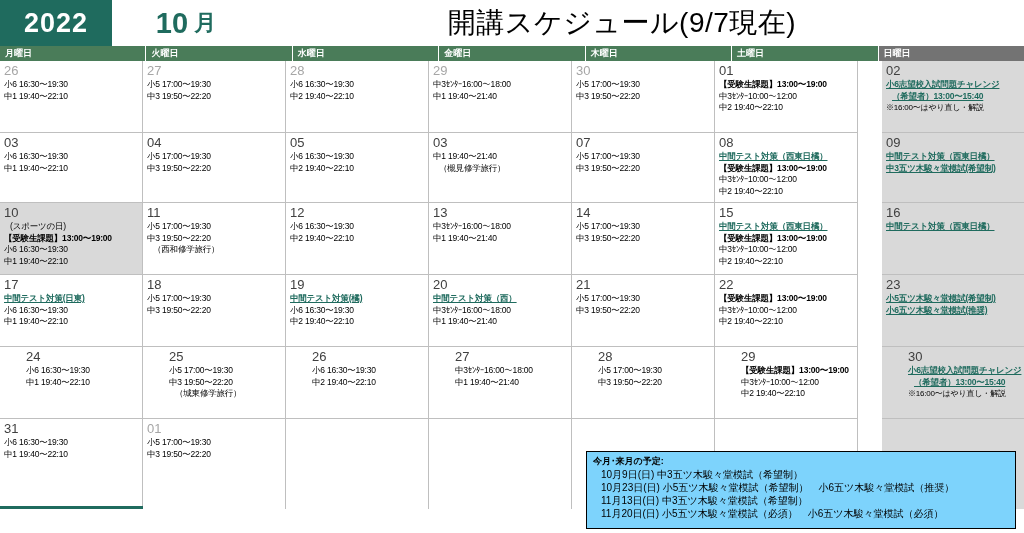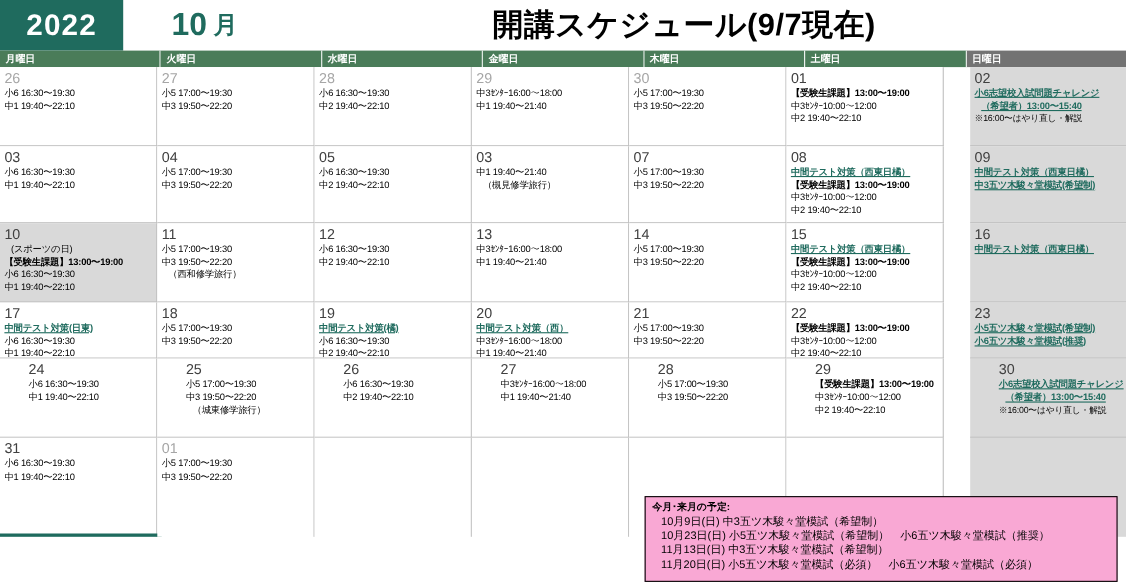--- a/index.html
+++ b/index.html
@@ -29,21 +29,21 @@
     color: #1f6b5e;
     font-size: 29px; font-weight: bold;
     display: flex; align-items: center; justify-content: center;
     gap: 6px;
   }
   .month-num { font-size: 29px; }
   .month-kanji { font-size: 22px; }
   .title-box {
     flex: 1; height: 46px;
     display: flex; align-items: center; justify-content: center;
-    font-size: 28px; font-weight: bold; color: #000;
+    font-size: 28px; font-weight: normal; color: #000;
     padding-right: 40px;
     letter-spacing: 0.5px;
   }
 
   
   .dow-row { display: flex; height: 15px; }
   .dow {
     flex: 1 1 0;
     background: #4a7c59;
     color: #ffffff;
@@ -68,21 +68,21 @@
     position: relative;
     background: #ffffff;
   }
   .cell.sun { background: #d9d9d9; border-right: none; margin-left: 24px; }
   .cell.shaded { background: #d9d9d9; }
   .cell.first { border-left: none; }
 
   .week.w1 .cell { height: 72px; }
   .week.w2 .cell { height: 70px; }
   .week.w3 .cell { height: 72px; }
-  .week.w4 .cell { height: 51px; }
+  .week.w4 .cell { height: 72px; }
   .week.w5 .cell { height: 72px; padding-left: 26px; }
   .week.w6 .cell { height: 90px; border-bottom: none; }
 
   .daynum {
     font-size: 13px;
     color: #595959;
     line-height: 15px;
     margin-bottom: 1px;
   }
   .daynum.grey { color: #a6a6a6; }
@@ -99,21 +99,21 @@
   .ev.green { color: #1f6b5e; font-weight: bold; text-decoration: underline; }
   .ev.indent { padding-left: 6px; }
   .ev.small { font-size: 8px; }
   .notebox {
     position: absolute;
     left: 586px;
     top: 451px;
     width: 430px;
     height: 78px;
     border: 1px solid #000;
-    background: #f9a8d4;
+    background: #7dd3fc;
     padding: 3px 6px;
   }
   .note-title {
     font-size: 9px; font-weight: bold; color: #000; line-height: 13px;
   }
   .note-line {
     font-size: 10px; color: #000; line-height: 13px; padding-left: 8px;
     white-space: nowrap;
   }
 

